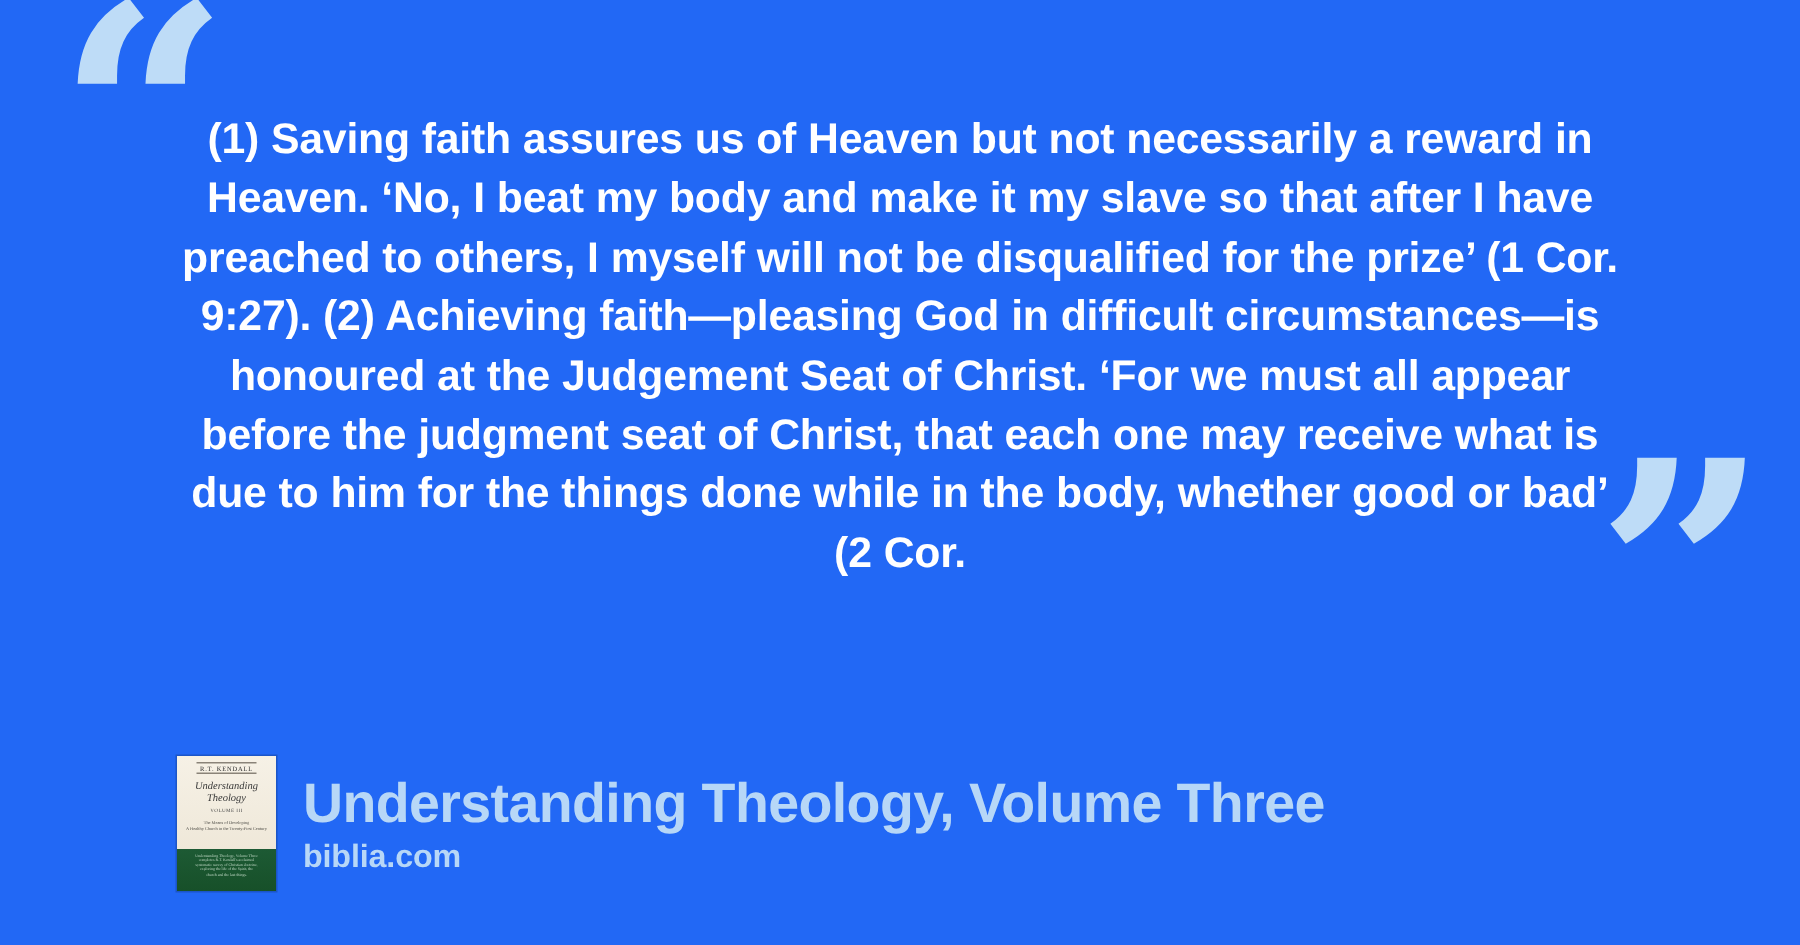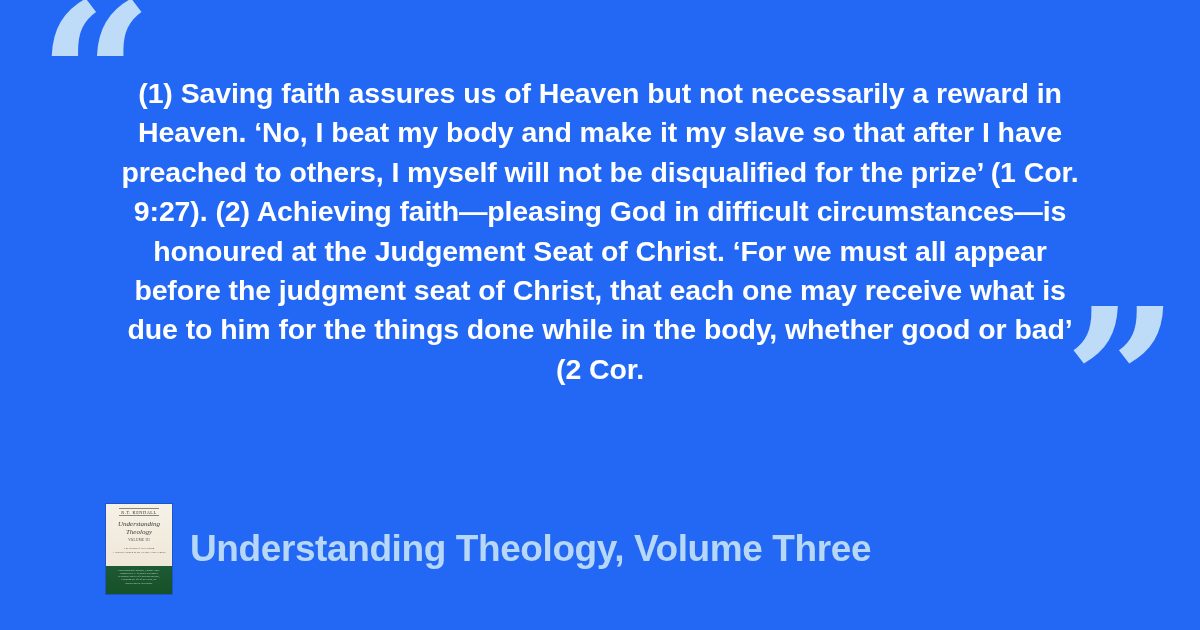--- a/index.html
+++ b/index.html
@@ -58,21 +58,21 @@
     font-weight: 700;
     font-size: 28.5px;
     line-height: 39.4px;
     letter-spacing: -0.15px;
     word-spacing: 0.2px;
   }
 
   
   #source-row {
     position: absolute;
-    left: 106px;
+    left: 118px;
     top: 504px;
     display: flex;
     align-items: center;
     gap: 18px;
   }
 
   
   #book-cover {
     position: relative;
     width: 66px;
@@ -199,17 +199,18 @@
         <div id="cover-blurb">Understanding Theology, Volume Three
 completes R.T. Kendall's acclaimed
 systematic survey of Christian doctrine,
 exploring the life of the Spirit, the
 church and the last things.</div>
       </div>
     </div>
 
     <div id="source-meta">
       <div id="book-title" style="color: rgb(183, 215, 247);">Understanding Theology, Volume Three</div>
+      <div id="site-name" style="color: rgb(183, 215, 247);">biblia.com</div>
     </div>
 
   </div>
 
 </div>
 
 </body></html>

